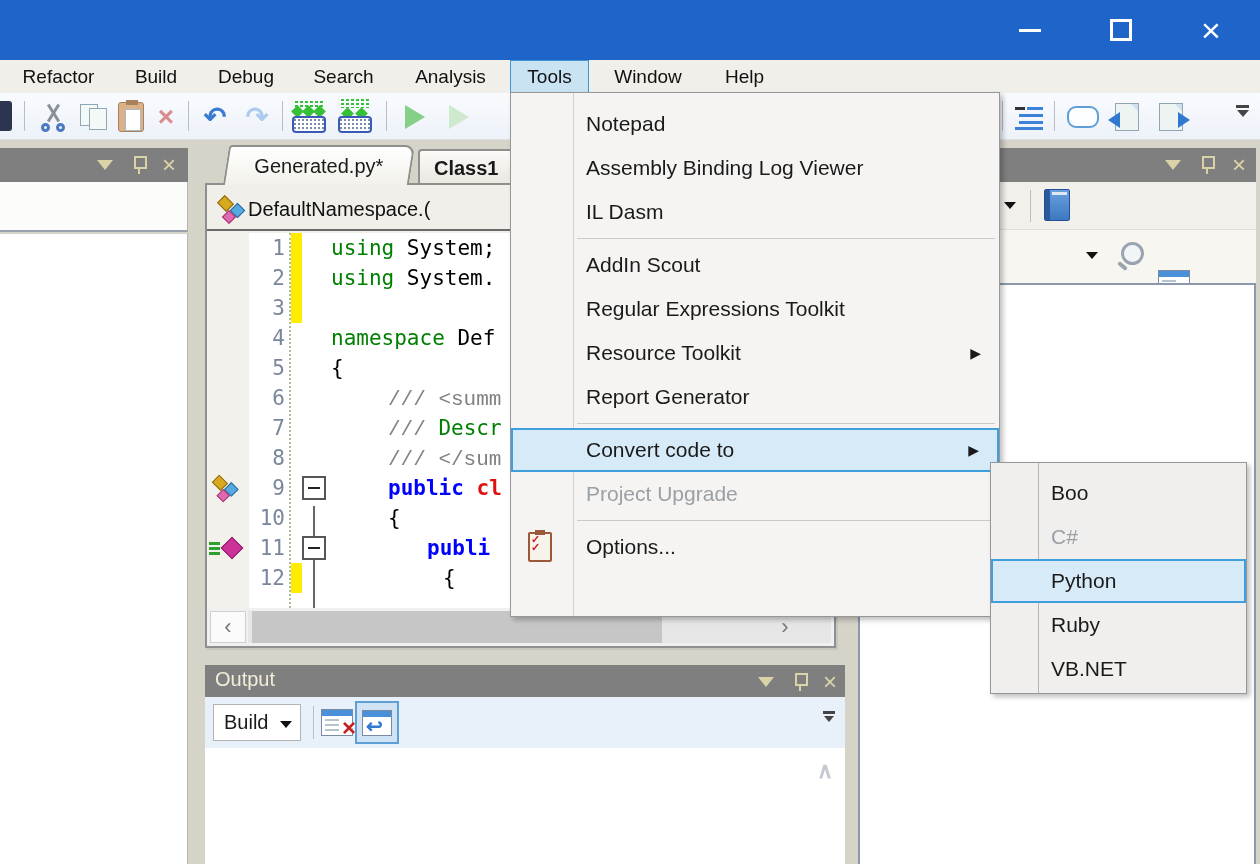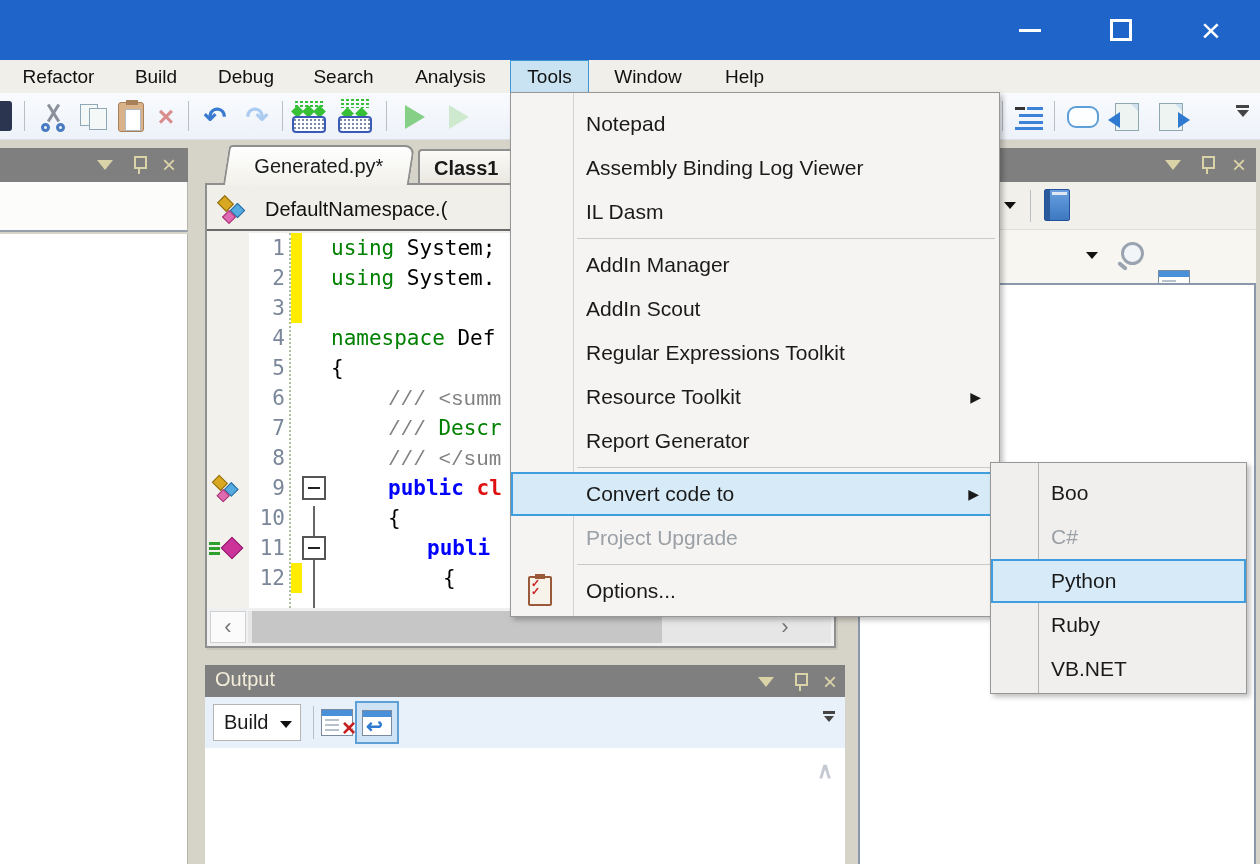--- a/index.html
+++ b/index.html
@@ -86,21 +86,21 @@
   .winx .rx { position:absolute; right:-4px; bottom:-5px; color:#c42020; font-size:24px; font-weight:bold; line-height:1; text-shadow:1px 1px 0 #fff; }
   .winx .lines { position:absolute; left:3px; top:9px; width:14px; height:12px;
       background:repeating-linear-gradient(#b8c2cc 0 2px, transparent 2px 5px); }
 
   
   #tab-class1 { left:418px; top:149px; width:150px; height:36px; background:linear-gradient(#fbfaf7,#e9e7df); border:2px solid #8f8f8f; border-bottom:none; border-radius:4px 10px 0 0; display:flex; align-items:center; padding-left:14px; font-size:20px; font-weight:bold; z-index:4; }
   #tab-active { left:226px; top:145px; width:186px; height:40px; background:linear-gradient(#ffffff,#f2f1ea); border:2px solid #8f8f8f; border-bottom:none; border-radius:4px 10px 0 0; transform:skewX(-9deg); z-index:6; }
   #tab-active span { display:flex; align-items:center; justify-content:center; height:100%; transform:skewX(9deg); font-size:20px; }
   #editor-frame { left:205px; top:183px; width:631px; height:465px; border:2px solid #8f8f8f; background:#f0efe9; z-index:5; box-shadow:2px 2px 0 #c8c5bb; }
   #combo-row { left:207px; top:190px; width:627px; height:41px; background:#f0efe9; border-bottom:2px solid #6a6a6a; z-index:6; }
-  #combo-row .val { position:absolute; left:58px; top:8px; font-size:20px; color:#111; }
+  #combo-row .val { position:absolute; left:41px; top:8px; font-size:20px; color:#111; }
   .chev { position:absolute; width:11px; height:11px; border-right:2px solid #555; border-bottom:2px solid #555; transform:rotate(45deg); }
   .diamond-cluster { position:relative; width:36px; height:32px; }
   .diamond-cluster i { position:absolute; transform:rotate(45deg); }
   .dc-gold { left:4px; top:4px; width:13px; height:11px; background:#d8a820; border:1px solid #8a6a10; }
   .dc-blue { left:17px; top:11px; width:11px; height:11px; background:#55aae0; border:1px solid #2a6aa0; }
   .dc-pink { left:9px; top:18px; width:10px; height:10px; background:#e06ab0; border:1px solid #a03070; }
   #code-area { left:207px; top:233px; width:627px; height:375px; background:#fff; overflow:hidden; z-index:5; font-family:"DejaVu Sans Mono", monospace; }
   #icon-margin { left:0; top:0; width:42px; height:375px; background:#f2f1ec; }
   #dotline { left:82px; top:0; width:0; height:375px; border-left:2px dotted #aebfa0; }
   .code-row { position:absolute; left:0; width:627px; height:30px; }
@@ -454,23 +454,20 @@
         <span class="m-label">Notepad</span>
       </div>
       <div class="m-item">
         <span class="m-label">Assembly Binding Log Viewer</span>
       </div>
       <div class="m-item">
         <span class="m-label">IL Dasm</span>
       </div>
       <div class="m-sep"></div>
       <div class="m-item">
-        <span class="m-label">AddIn Manager</span>
-      </div>
-      <div class="m-item">
         <span class="m-label">AddIn Scout</span>
       </div>
       <div class="m-item">
         <span class="m-label">Regular Expressions Toolkit</span>
       </div>
       <div class="m-item">
         <span class="m-label">Resource Toolkit</span>
         <span class="m-arrow">▶</span>
       </div>
       <div class="m-item">

